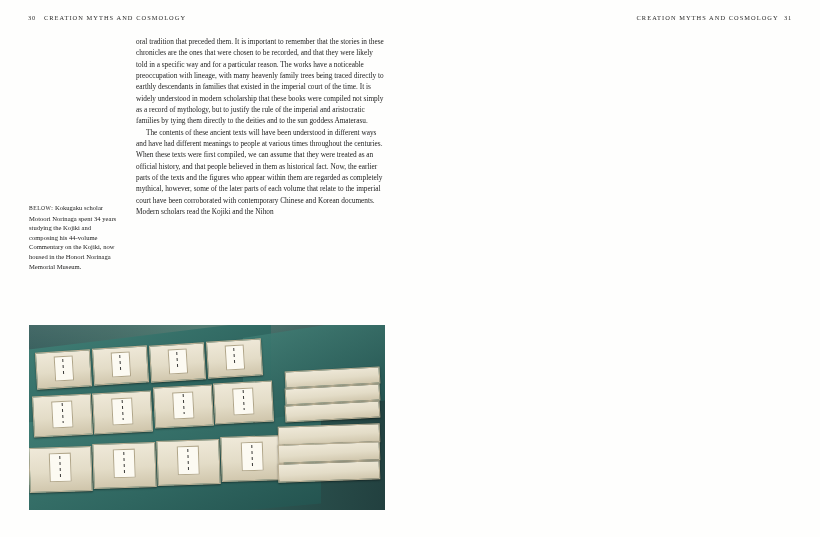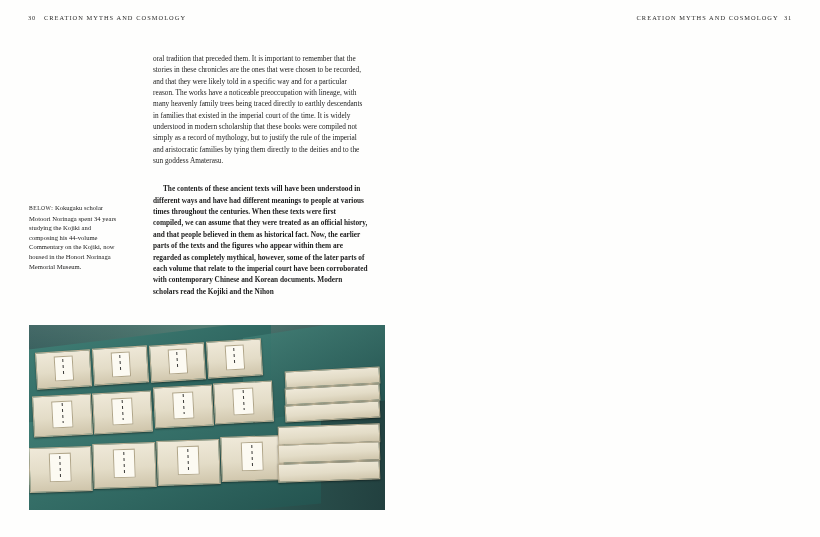--- a/index.html
+++ b/index.html
@@ -47,25 +47,24 @@
   }
 
   .col-text {
     position: absolute;
     font-size: 7.3px;
     line-height: 11.35px;
     text-align: left;
     color: #1b1b1b;
   }
   .col-text p {
-    margin: 17px;
+    margin: 0;
   }
   .col-text p.indent {
     text-indent: 10px;
-    font-weight: bold;
   }
 
   
   #left-main {
     left: 136px;
     top: 36px;
     width: 249px;
   }
 
   

